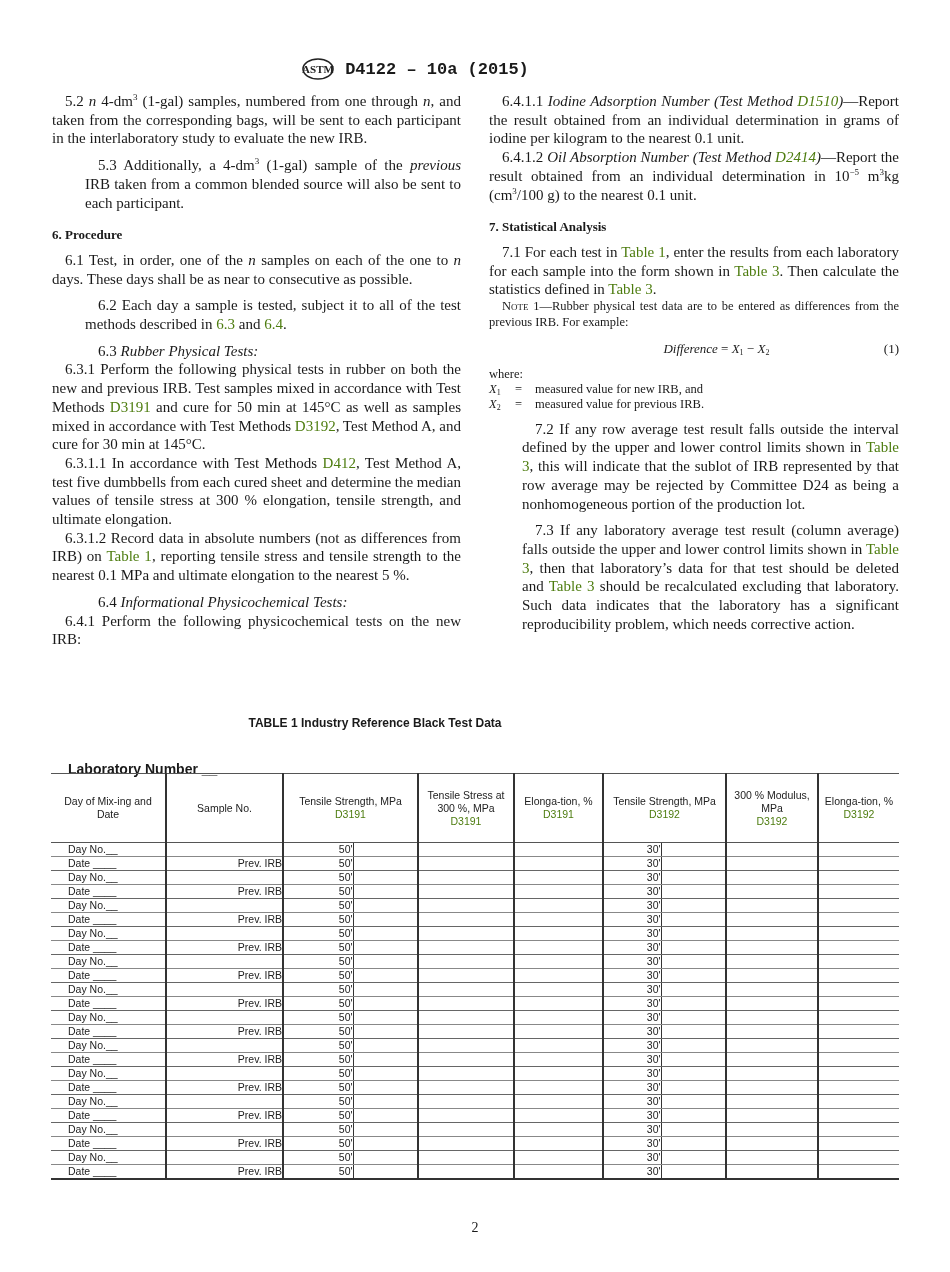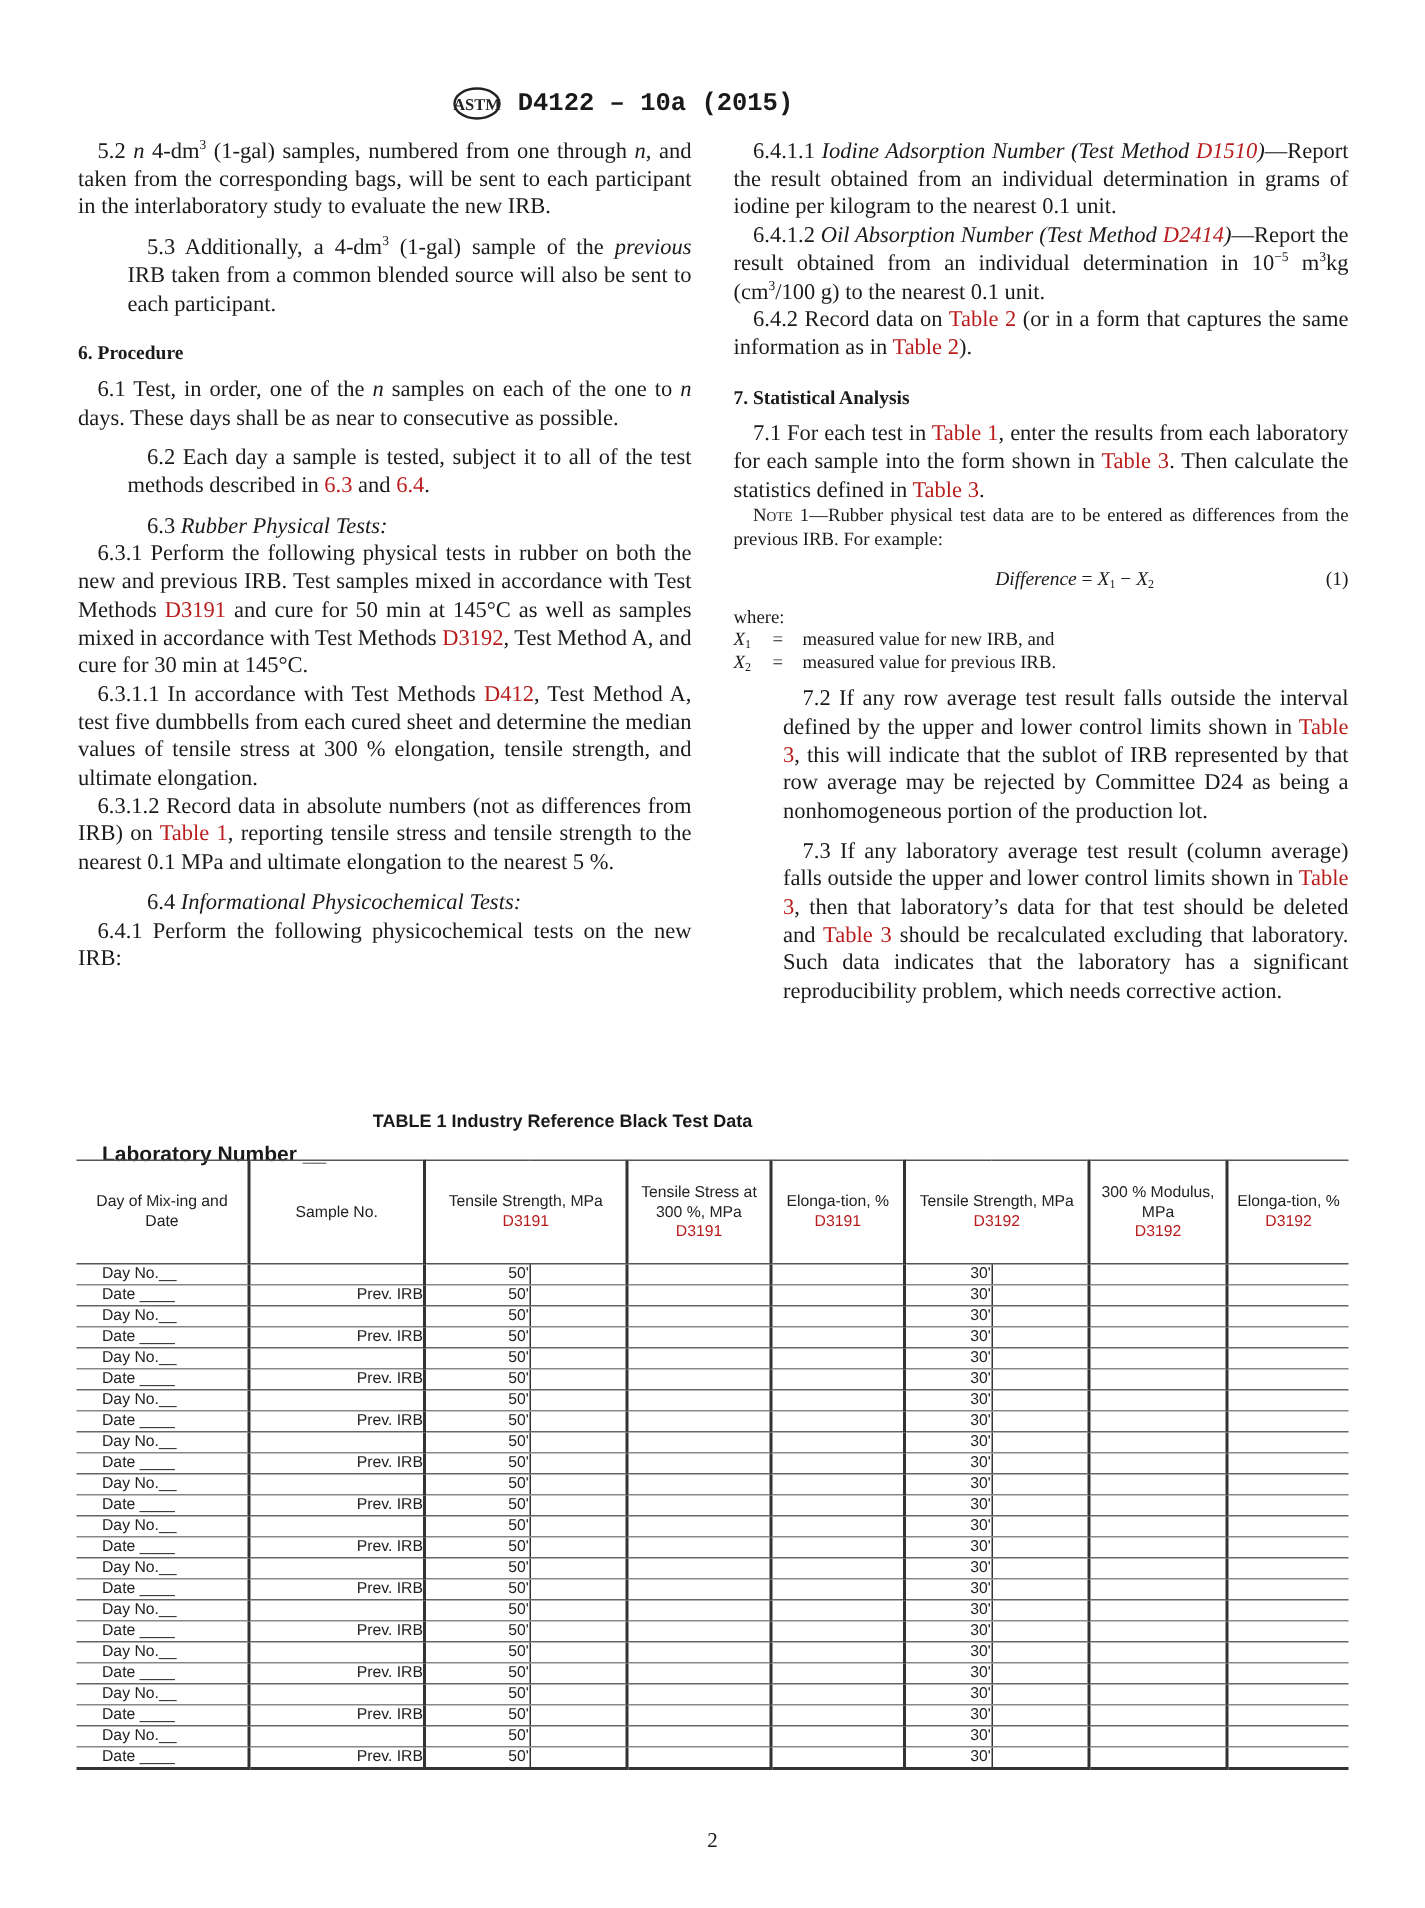--- a/index.html
+++ b/index.html
@@ -1,17 +1,17 @@
 <!DOCTYPE html>
 <html><head>
 <meta charset="utf-8">
 <style>
   html, body { margin: 0; padding: 0; background: #fff; }
   body { width: 950px; height: 1272px; position: relative; overflow: hidden; color: #1a1a1a; }
-  .link { color: #b91c1c; }
+  .link { color: #4d7c0f; }
 
   .header { position: absolute; left: 0; top: 57px; width: 830px; text-align: center; }
   .header .logo { display: inline-block; vertical-align: middle; width: 34px; height: 24px; margin-right: 6px; }
   .header .title { display: inline-block; vertical-align: middle; font-family: Liberation Mono, monospace; font-weight: bold; font-size: 17px; }
 
   .col { position: absolute; top: 92px; font-family: "Liberation Serif", serif; font-size: 15px; line-height: 18.7px; text-align: justify; }
   .col-left { left: 52px; width: 409px; }
   .col-right { left: 489px; width: 410px; }
   .col p { margin: 0; text-indent: 13px; }
   .col p.gap { margin-top: 8px; margin-left: 33px; }
@@ -20,21 +20,21 @@
   .note { font-size: 12.5px; line-height: 15.5px; margin-top: 12px; }
   .note .smallcaps { font-variant: small-caps; }
   .eq { font-size: 13px; display: flex; justify-content: space-between; margin: 10px 0 8px 0; }
   .eq .eq-body { flex: 1; text-align: center; padding-left: 60px; font-style: italic; }
   .where { font-size: 12.5px; line-height: 15px; }
   .where .def { display: flex; }
   .where .def .sym { width: 26px; font-style: italic; }
   .where .def .eqs { width: 20px; }
   sub { font-size: 8px; vertical-align: -2px; line-height: 0; }
 
-  .table-title { position: absolute; top: 740px; left: 0; width: 750px; text-align: center; font-family: "Liberation Sans", sans-serif; font-weight: bold; font-size: 12px; }
+  .table-title { position: absolute; top: 716px; left: 0; width: 750px; text-align: center; font-family: "Liberation Sans", sans-serif; font-weight: bold; font-size: 12px; }
   .lab-number { position: absolute; top: 761px; left: 68px; font-family: Liberation Sans, sans-serif; font-weight: bold; font-size: 14px; text-align: center; }
   table.data { position: absolute; top: 773px; left: 51px; width: 848px; border-collapse: collapse; font-family: "Liberation Sans", sans-serif; font-size: 10.5px; color: #222; }
   table.data th { font-weight: normal; text-align: center; vertical-align: middle; height: 68px; border-top: 1.5px solid #555; border-bottom: 1.5px solid #555; border-left: 2px solid #333; line-height: 13px; padding: 0 2px; }
   table.data th:first-child { border-left: none; }
   table.data td { height: 13px; padding: 0; border-left: 2px solid #333; border-bottom: 1px solid #888; line-height: 13px; }
   table.data td:first-child { border-left: none; padding-left: 17px; }
   table.data td.center { text-align: right; }
   table.data td.sub { border-left: 1.5px solid #333; }
   table.data tr.pair-end td { border-bottom: 1.5px solid #666; }
   table.data tr.last td { border-bottom: 2px solid #333; }
@@ -83,23 +83,20 @@
   </p>
   <p>6.4.1 Perform the following physicochemical tests on the new IRB:</p>
 </div>
 
 <div class="col col-right">
   <p>
     <span>6.4.1.1 </span><i>Iodine Adsorption Number (Test Method </i><i class="link">D1510</i><i>)</i><span>—Report the result obtained from an individual determination in grams of iodine per kilogram to the nearest 0.1 unit.</span>
   </p>
   <p>
     <span>6.4.1.2 </span><i>Oil Absorption Number (Test Method </i><i class="link">D2414</i><i>)</i><span>—Report the result obtained from an individual determination in 10</span><sup>−5</sup><span> m</span><sup>3</sup><span>kg (cm</span><sup>3</sup><span>/100 g) to the nearest 0.1 unit.</span>
-  </p>
-  <p>
-    <span>6.4.2 Record data on </span><span class="link">Table 2</span><span> (or in a form that captures the same information as in </span><span class="link">Table 2</span><span>).</span>
   </p>
   <h2>7. Statistical Analysis</h2>
   <p>
     <span>7.1 For each test in </span><span class="link">Table 1</span><span>, enter the results from each laboratory for each sample into the form shown in </span><span class="link">Table 3</span><span>. Then calculate the statistics defined in </span><span class="link">Table 3</span><span>.</span>
   </p>
   <p class="note">
     <span class="smallcaps">Note 1</span><span>—Rubber physical test data are to be entered as differences from the previous IRB. For example:</span>
   </p>
   <div class="eq">
     <span class="eq-body">

